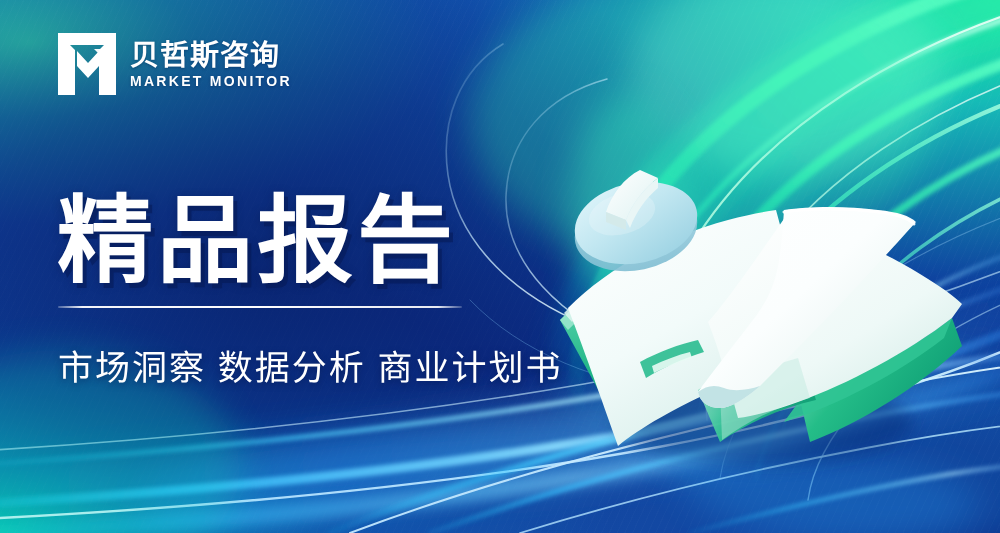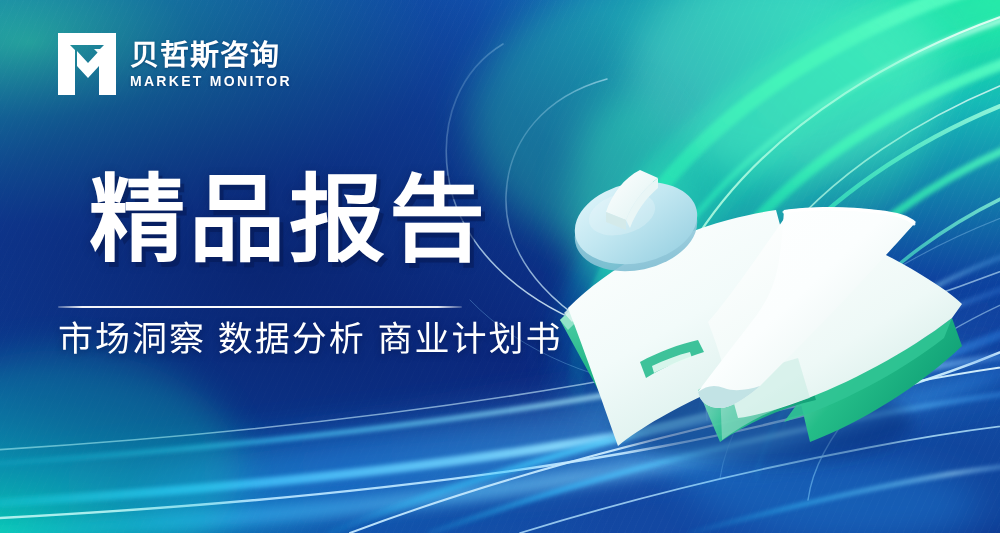--- a/index.html
+++ b/index.html
@@ -51,38 +51,37 @@
     text-shadow:0 1px 3px rgba(0,30,80,.45);
   }
   .logo-en{
     color:#ffffff;font-size:14px;font-weight:bold;line-height:1;
     letter-spacing:2.3px;white-space:nowrap;
     text-shadow:0 1px 3px rgba(0,30,80,.45);
   }
 
   
   .headline{
-    position:absolute;left:57px;top:172px;z-index:6;
+    position:absolute;left:57px;top:193px;z-index:6;
     color:#ffffff;
     font-size:96px;line-height:1;
     font-weight:bold;
     letter-spacing:4px;
     white-space:nowrap;
     text-shadow:4px 5px 0 rgba(6,26,86,0.55), 0 2px 10px rgba(4,20,70,0.35);
-    margin-left:32px;
   }
 
   .rule{
     position:absolute;left:58px;top:306px;width:404px;height:2px;z-index:6;
     background:linear-gradient(90deg, rgba(255,255,255,.25) 0%, rgba(255,255,255,.95) 6%, #ffffff 50%, rgba(255,255,255,.9) 94%, rgba(255,255,255,.2) 100%);
     border-radius:2px;
   }
 
   .subhead{
-    position:absolute;left:58px;top:316px;z-index:6;
+    position:absolute;left:58px;top:345px;z-index:6;
     color:#ffffff;
     font-size:35px;line-height:1.3;
     font-weight:normal;
     letter-spacing:2px;
     white-space:nowrap;
     text-shadow:0 2px 6px rgba(4,20,70,.5);
   }
 
   
   .book{position:absolute;left:548px;top:150px;width:420px;height:320px;z-index:5;}

